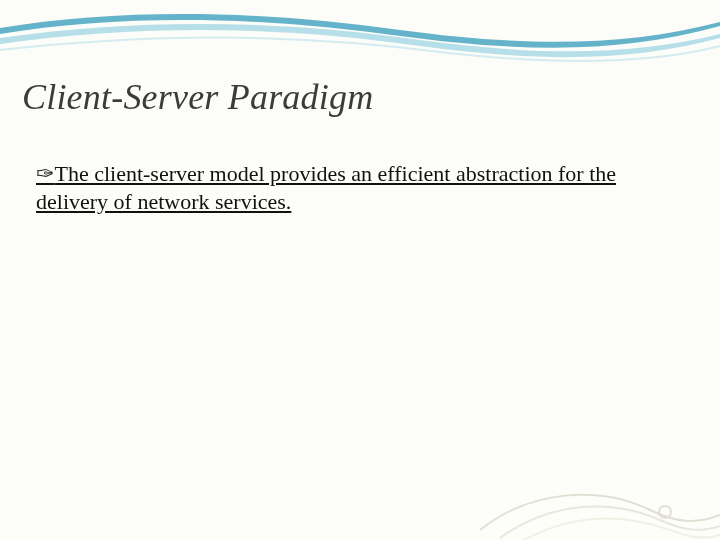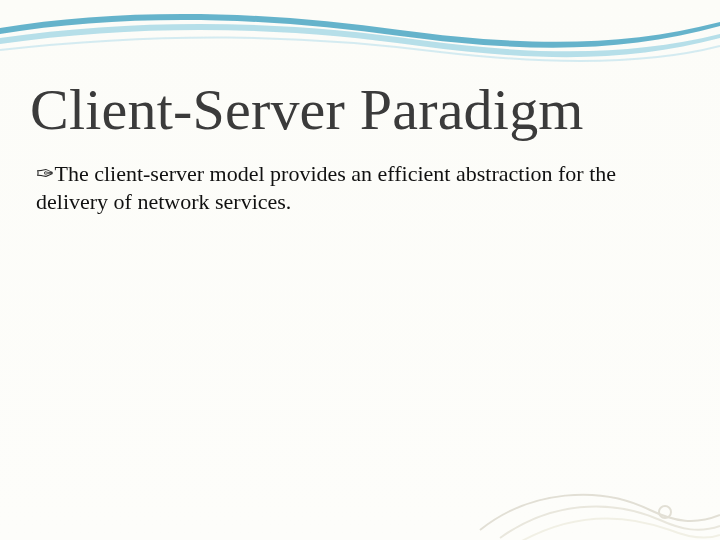--- a/index.html
+++ b/index.html
@@ -43,36 +43,38 @@
     opacity: 0.75;
   }
   .swirl-bottom svg {
     width: 100%;
     height: 100%;
     display: block;
   }
   .title {
     position: absolute;
     top: 78px;
-    left: 30px;
+    left: 22px;
     right: 30px;
-    font-size: 58px;
+    font-size: 36px;
     line-height: 1.1;
     color: #3b3b3b;
     font-weight: 400;
     letter-spacing: 0.2px;
+    font-style: italic;
   }
   .body {
     position: absolute;
     top: 160px;
     left: 36px;
     right: 40px;
     color: #111;
     font-size: 22px;
     line-height: 1.25;
+    text-decoration: underline;
   }
   .bullet {
     position: relative;
     margin-bottom: 28px;
     padding-left: 0;
   }
   .bullet .glyph {
     display: inline;
     color: #1f1f1f;
     font-size: 22px;

